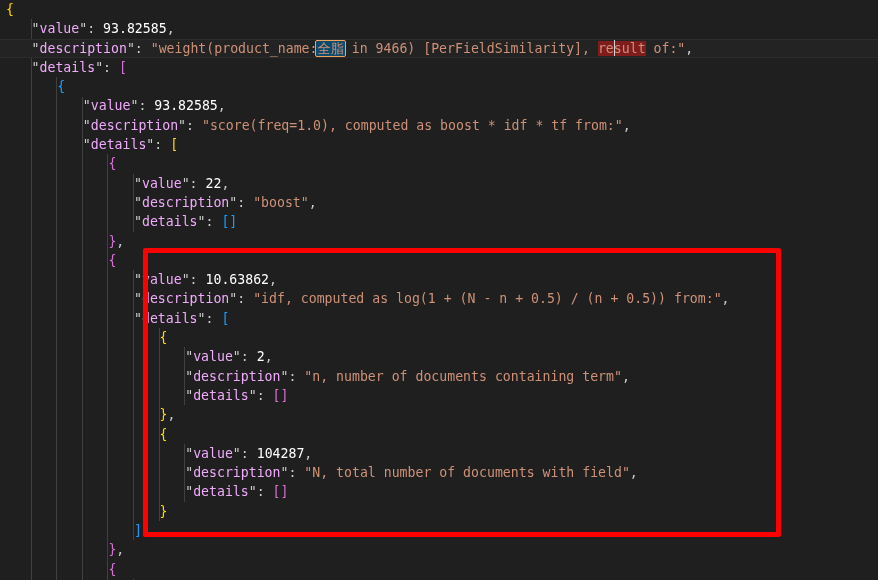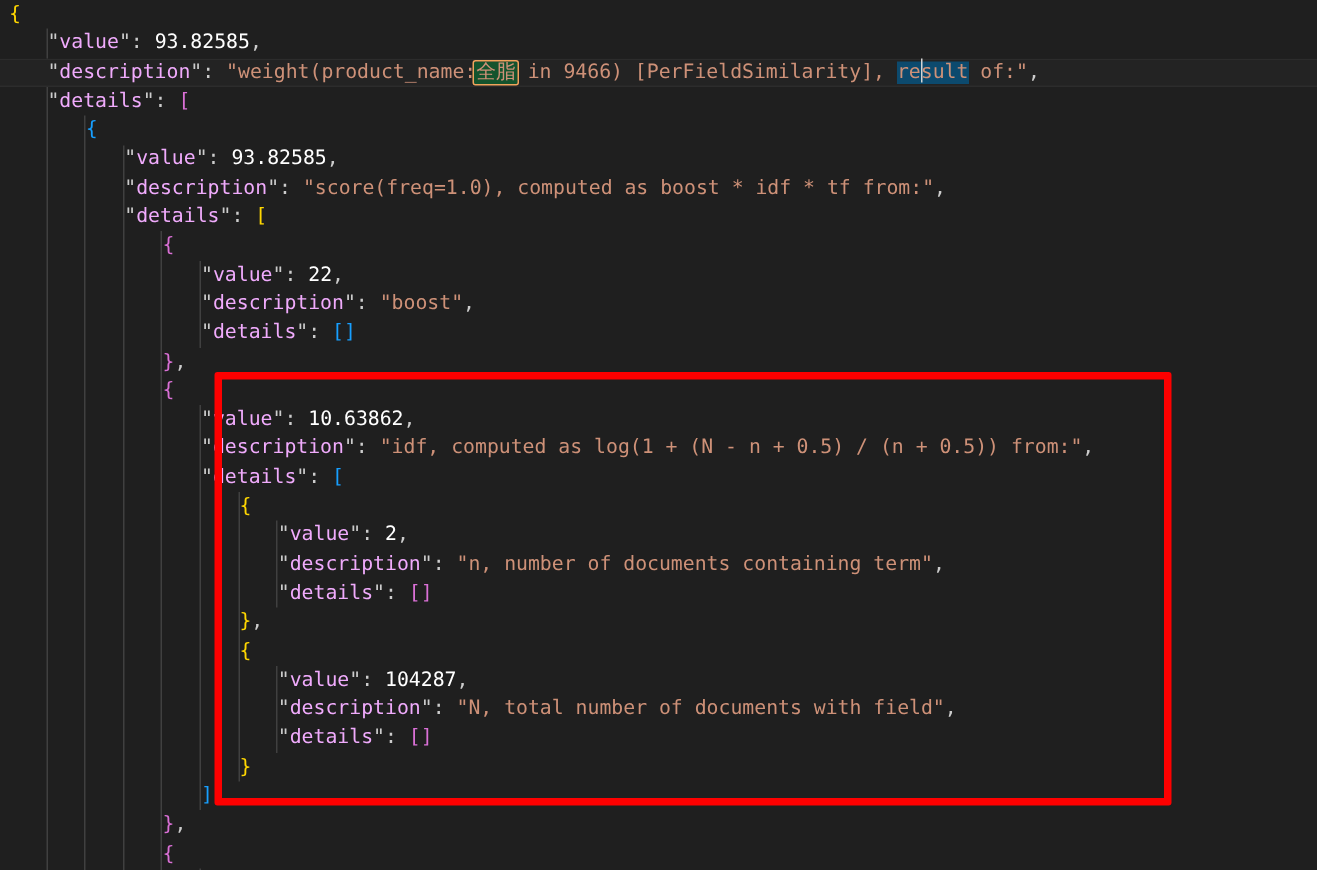--- a/index.html
+++ b/index.html
@@ -38,30 +38,30 @@
   .punc      { color:#cccccc; }
   .str       { color:#ce9178; }
   .num       { color:#ffffff; }
   .b1        { color:#ffd700; }  
   .b2        { color:#da70d6; }  
   .b3        { color:#179fff; }  
   .cjk       { font-family:"DejaVu Sans","Liberation Sans",sans-serif; }
 
   
   .findmatch{
-    background:#14532d;
+    background:#0c4a6e;
     outline:1px solid #f0a45d;
     border-radius:1px;
     padding:0 1px;
     margin:16px -1px;
     color:#ce9178;
   }
   
   .selmatch{
-    background:#0c4a6e;
+    background:#7f1d1d;
     color:#ce9178;
     position:relative;
   }
   .caret{
     display:inline-block;
     width:1px;height:16px;
     background:#d4d4d4;
     vertical-align:-3px;
     margin:0 -1px 0 0;
   }

